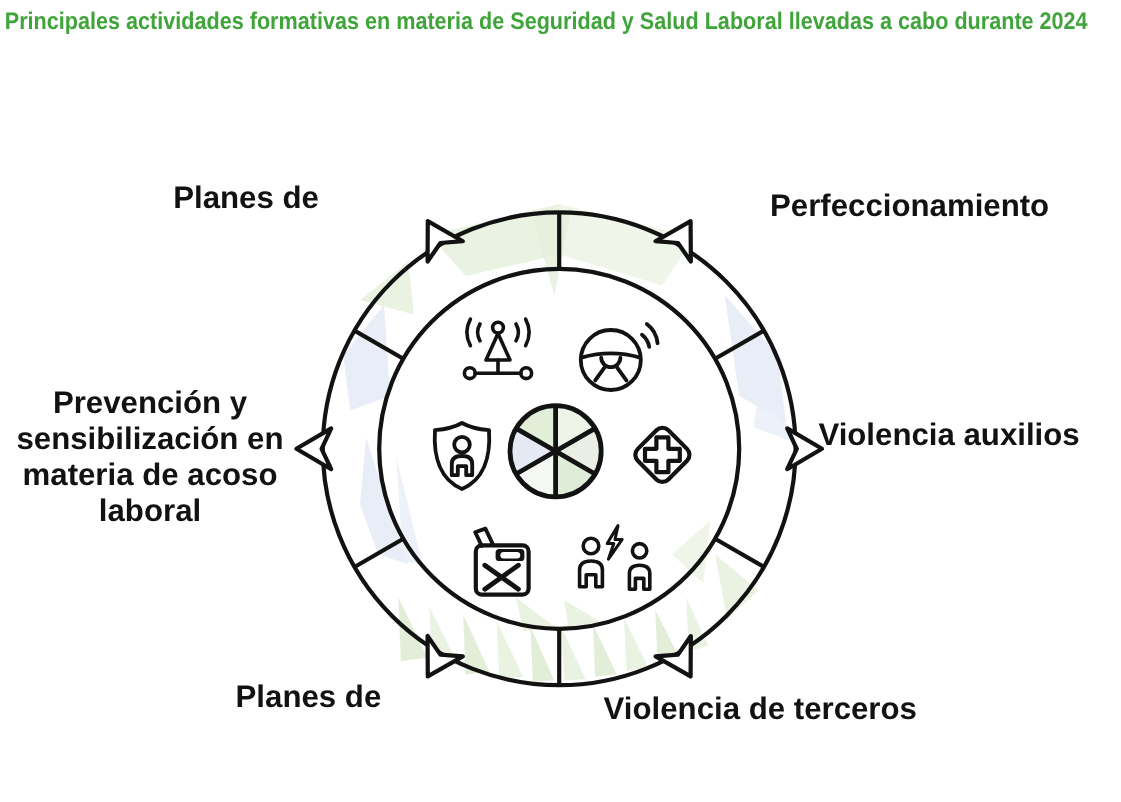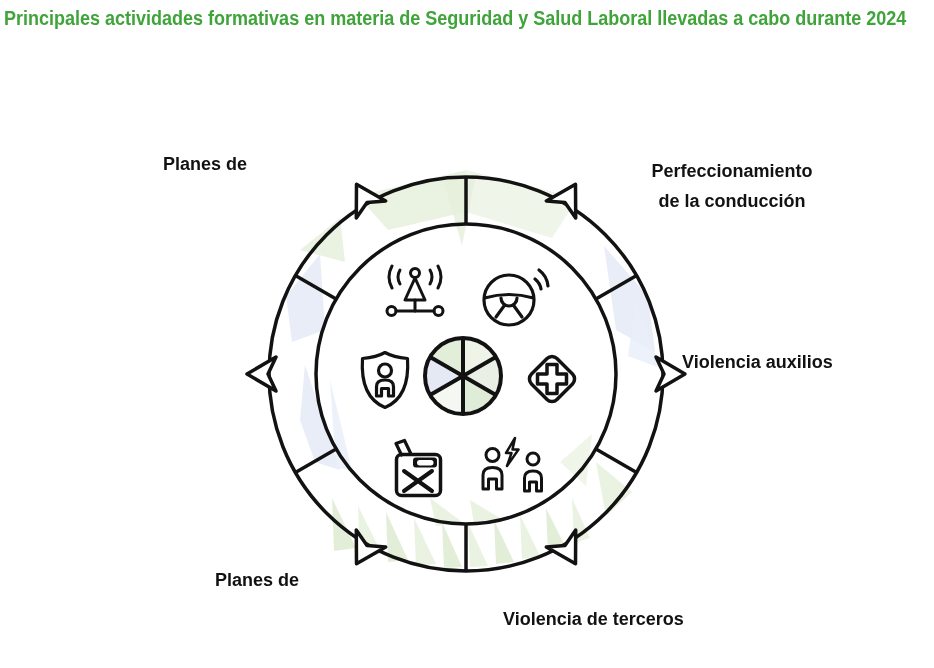--- a/index.html
+++ b/index.html
@@ -1,21 +1,21 @@
 <!DOCTYPE html>
 <html><head>
 <meta charset="utf-8">
 <style>
   html,body{margin:0;padding:0;background:#fff;}
   .canvas{position:relative;width:934px;height:668px;background:#ffffff;overflow:hidden;
           font-family:"Liberation Sans",sans-serif;color:#121212;}
   .page-title{position:absolute;left:4px;top:6px;font-size:20px;line-height:24px;font-weight:bold;
           color:#3fa43a;white-space:nowrap;transform:scaleX(.9);transform-origin:0 0;}
   .diagram-svg{position:absolute;left:0;top:0;}
-  .label{position:absolute;font-weight:bold;font-size:18px;line-height:30px;text-align:center;}
+  .label{position:absolute;font-weight:bold;font-size:26px;line-height:30px;text-align:center;}
   .label .ln{display:block;}
   .label.nowrap{white-space:nowrap;text-align:left;}
   .icon{position:absolute;}
   .icon svg{display:block;}
 </style>
 </head>
 <body>
 
 <div class="canvas">
 
@@ -148,31 +148,36 @@
       <path d="M5 53 L5 39 Q5 31.5 14.5 31.5 Q24 31.5 24 39 L24 53 L18.5 53 L18.5 43 L10.5 43 L10.5 53 Z"></path>
       <circle cx="55" cy="23" r="6"></circle>
       <path d="M46.5 55 L46.5 42 Q46.5 35 55 35 Q63.5 35 63.5 42 L63.5 55 L58.5 55 L58.5 46 L51.5 46 L51.5 55 Z"></path>
     </svg>
   </div>
 
   <div class="label" style="left:55px;top:149px;width:300px">
     <span class="ln">Planes de</span>
   </div>
 
-  <div class="label" style="left:592px;top:156px;width:280px">
+  <div class="label" style="left:618px;top:156px;width:280px">
     <span class="ln">Perfeccionamiento</span>
-    <span class="ln">de la conducción</span>
   </div>
 
   <div class="label nowrap" style="left:682px;top:347px">
     <span class="ln">Violencia auxilios</span>
   </div>
 
-  <div class="label nowrap" style="left:503px;top:604px">
+  <div class="label nowrap" style="left:503px;top:575px">
     <span class="ln">Violencia de terceros</span>
   </div>
 
   <div class="label" style="left:137px;top:566px;width:240px;line-height:29px">
     <span class="ln">Planes de</span>
   </div>
 
+  <div class="label" style="left:0px;top:320px;width:250px">
+    <span class="ln">Prevención y</span>
+    <span class="ln">sensibilización en</span>
+    <span class="ln">materia de acoso</span>
+    <span class="ln">laboral</span>
+  </div>
 
 </div>
 
 </body></html>

